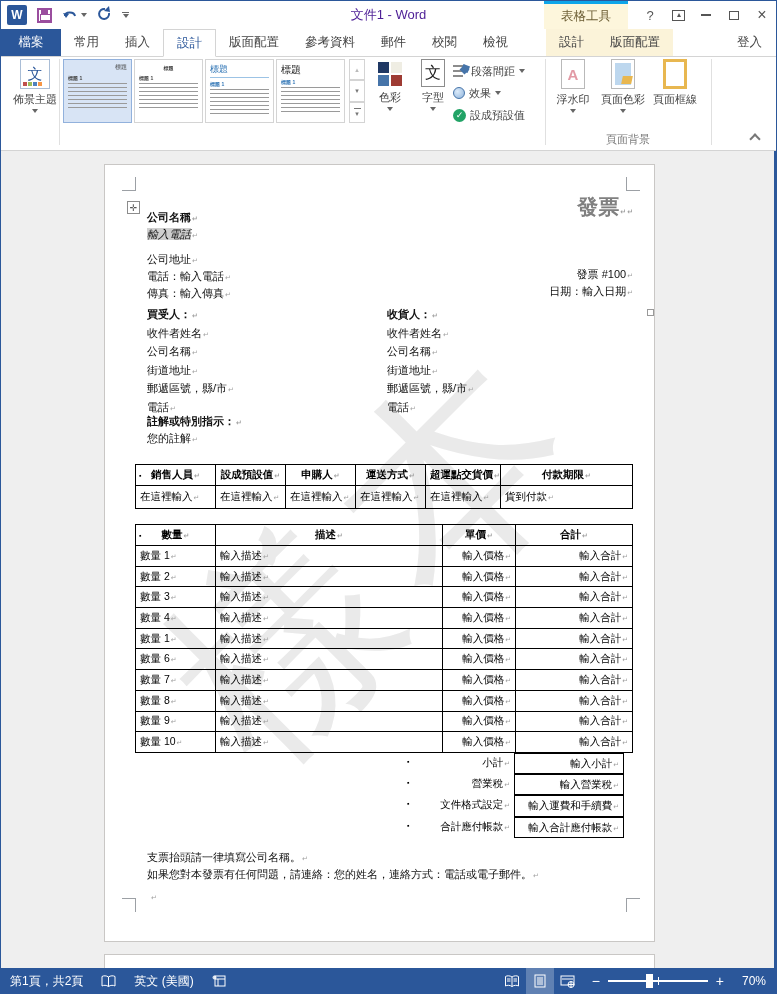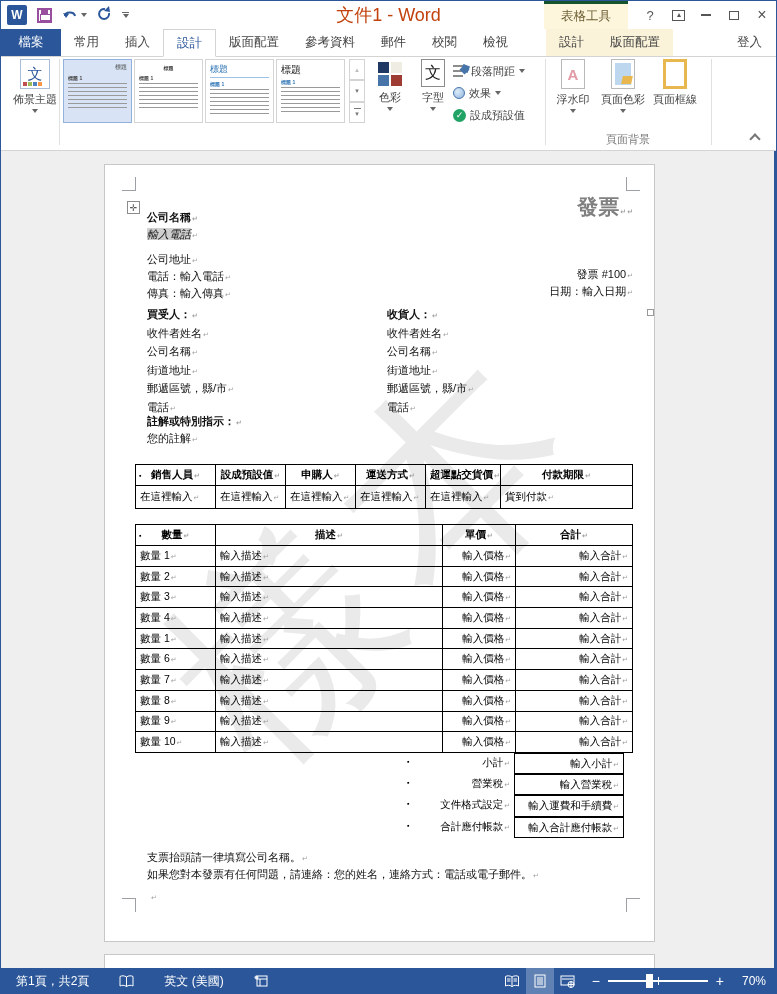--- a/index.html
+++ b/index.html
@@ -8,22 +8,22 @@
   .abs{position:absolute;}
 
   
   .titlebar{position:absolute;left:0;top:0;width:100%;height:28px;background:#fff;}
   .qat{position:absolute;left:6px;top:2px;display:flex;align-items:center;gap:10px;height:24px;}
   .wordlogo{width:20px;height:20px;background:#2B579A;color:#fff;font-weight:bold;font-size:12px;display:flex;align-items:center;justify-content:center;border-radius:2px;}
   .saveicon{width:15px;height:15px;border:2px solid #9A4E9E;position:relative;background:#fff;}
   .saveicon:before{content:"";position:absolute;left:2px;top:0;width:7px;height:5px;background:#9A4E9E;}
   .saveicon:after{content:"";position:absolute;left:1px;bottom:0;width:9px;height:5px;border:1px solid #9A4E9E;}
   .dd{width:0;height:0;border-left:3.5px solid transparent;border-right:3.5px solid transparent;border-top:4px solid #666;display:inline-block;}
-  .title-center{position:absolute;left:180px;right:180px;top:0;height:28px;display:flex;align-items:center;justify-content:center;font-size:18px;color:#c2410c;}
-  .ctxtool{position:absolute;left:543px;top:0;width:84px;height:28px;background:#FDF6DC;border-top:3px solid #14532d;display:flex;align-items:center;justify-content:center;font-size:12.5px;color:#6b5d33;font-family:Liberation Mono, monospace;}
+  .title-center{position:absolute;left:180px;right:180px;top:0;height:28px;display:flex;align-items:center;justify-content:center;font-size:13px;color:#4c1d95;}
+  .ctxtool{position:absolute;left:543px;top:0;width:84px;height:28px;background:#FDF6DC;border-top:3px solid #0ea5e9;display:flex;align-items:center;justify-content:center;font-size:12.5px;color:#6b5d33;font-family:Liberation Mono, monospace;}
   .winbtns{position:absolute;right:0;top:0;height:28px;display:flex;align-items:center;}
   .winbtn{width:28px;height:28px;display:flex;align-items:center;justify-content:center;color:#555;font-size:13px;}
   .minbar{width:10px;height:2px;background:#555;}
   .maxbox{width:10px;height:9px;border:1px solid #555;}
   .ribdisp{width:13px;height:11px;border:1px solid #555;position:relative;}
   .ribdisp:after{content:"";position:absolute;left:4px;top:2px;width:0;height:0;border-left:2.5px solid transparent;border-right:2.5px solid transparent;border-bottom:4px solid #555;}
 
   
   .tabrow{position:absolute;left:0;top:28px;width:100%;height:28px;background:#fff;border-bottom:1px solid #D4D4D4;display:flex;align-items:stretch;font-size:12.5px;color:#444;}
   .filetab{width:60px;background:#2B579A;color:#fff;display:flex;align-items:center;justify-content:center;}
@@ -85,21 +85,21 @@
   table.dt th{font-weight:bold;text-align:center;position:relative;}
   .num{text-align:right;}
   .trow{position:absolute;width:497px;height:21.2px;}
   .trow .bullet{position:absolute;left:272px;top:5px;font-size:7px;color:#000;}
   .trow .tlabel{position:absolute;left:0;top:3px;width:375px;text-align:right;font-size:10.5px;}
   .trow .tval{position:absolute;left:379px;top:0;width:110px;height:21.2px;border:1px solid #000;text-align:right;font-size:10.5px;padding:3px 4px 0 0;}
   .hbullet{position:absolute;left:3px;top:7px;font-size:7px;}
 
   
   .statusbar{position:absolute;left:0;bottom:0;width:100%;height:26px;background:#2B579A;color:#fff;display:flex;align-items:center;font-size:12px;}
-  .sb-item{padding:0 15px;height:100%;display:flex;align-items:center;gap:4px;}
+  .sb-item{padding:0 9px;height:100%;display:flex;align-items:center;gap:4px;}
   .viewbtn{width:28px;height:26px;display:flex;align-items:center;justify-content:center;}
   .viewbtn.active{background:rgba(255,255,255,.25);}
   .zoomwrap{display:flex;align-items:center;gap:8px;padding:0 10px;}
   .ztrack{position:relative;width:100px;height:2px;background:#fff;}
   .zhandle{position:absolute;left:38px;top:-6px;width:7px;height:14px;background:#fff;}
   .ztick{position:absolute;left:50px;top:-3px;width:1px;height:8px;background:#fff;}
 </style>
 </head>
 <body>
 

